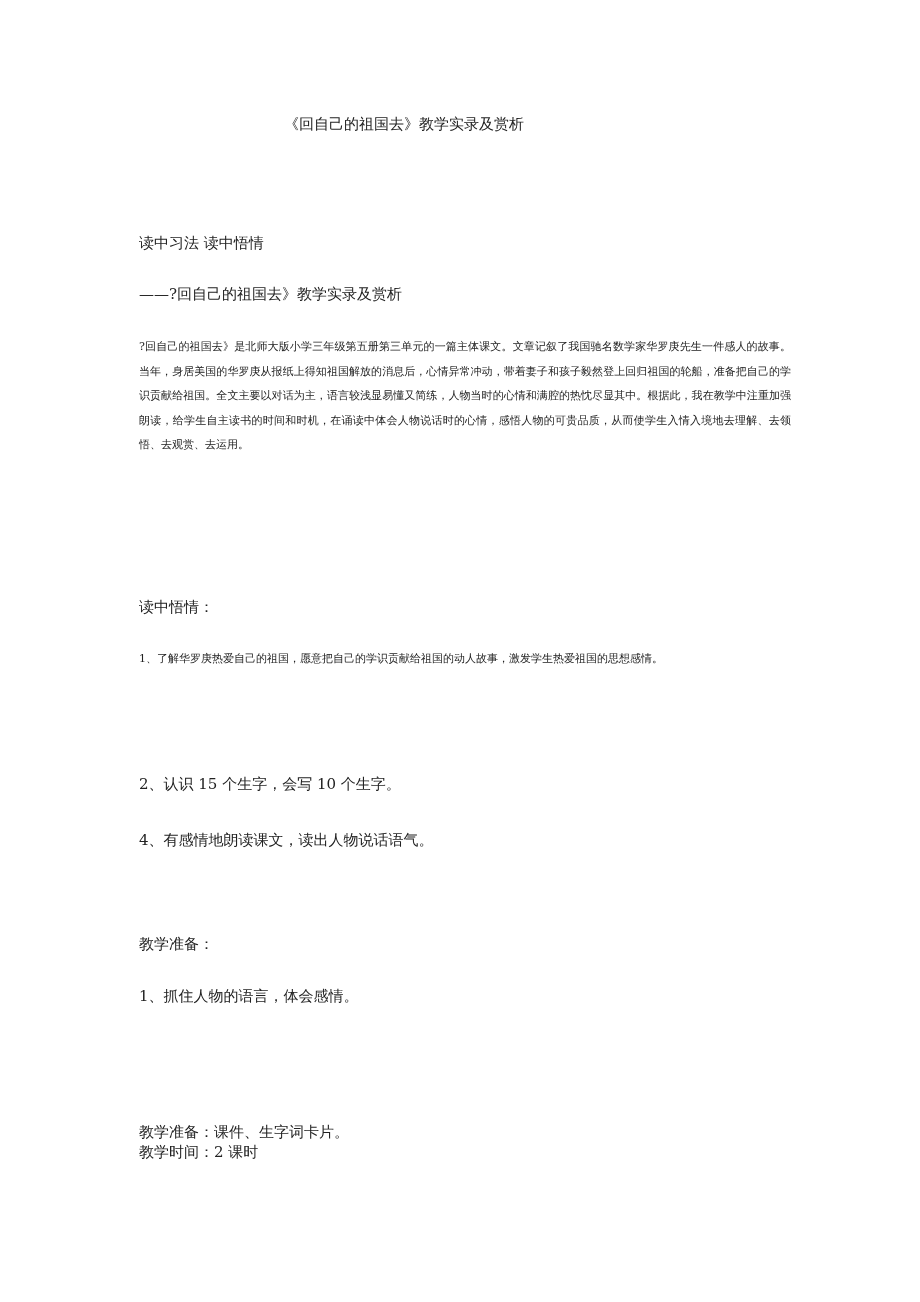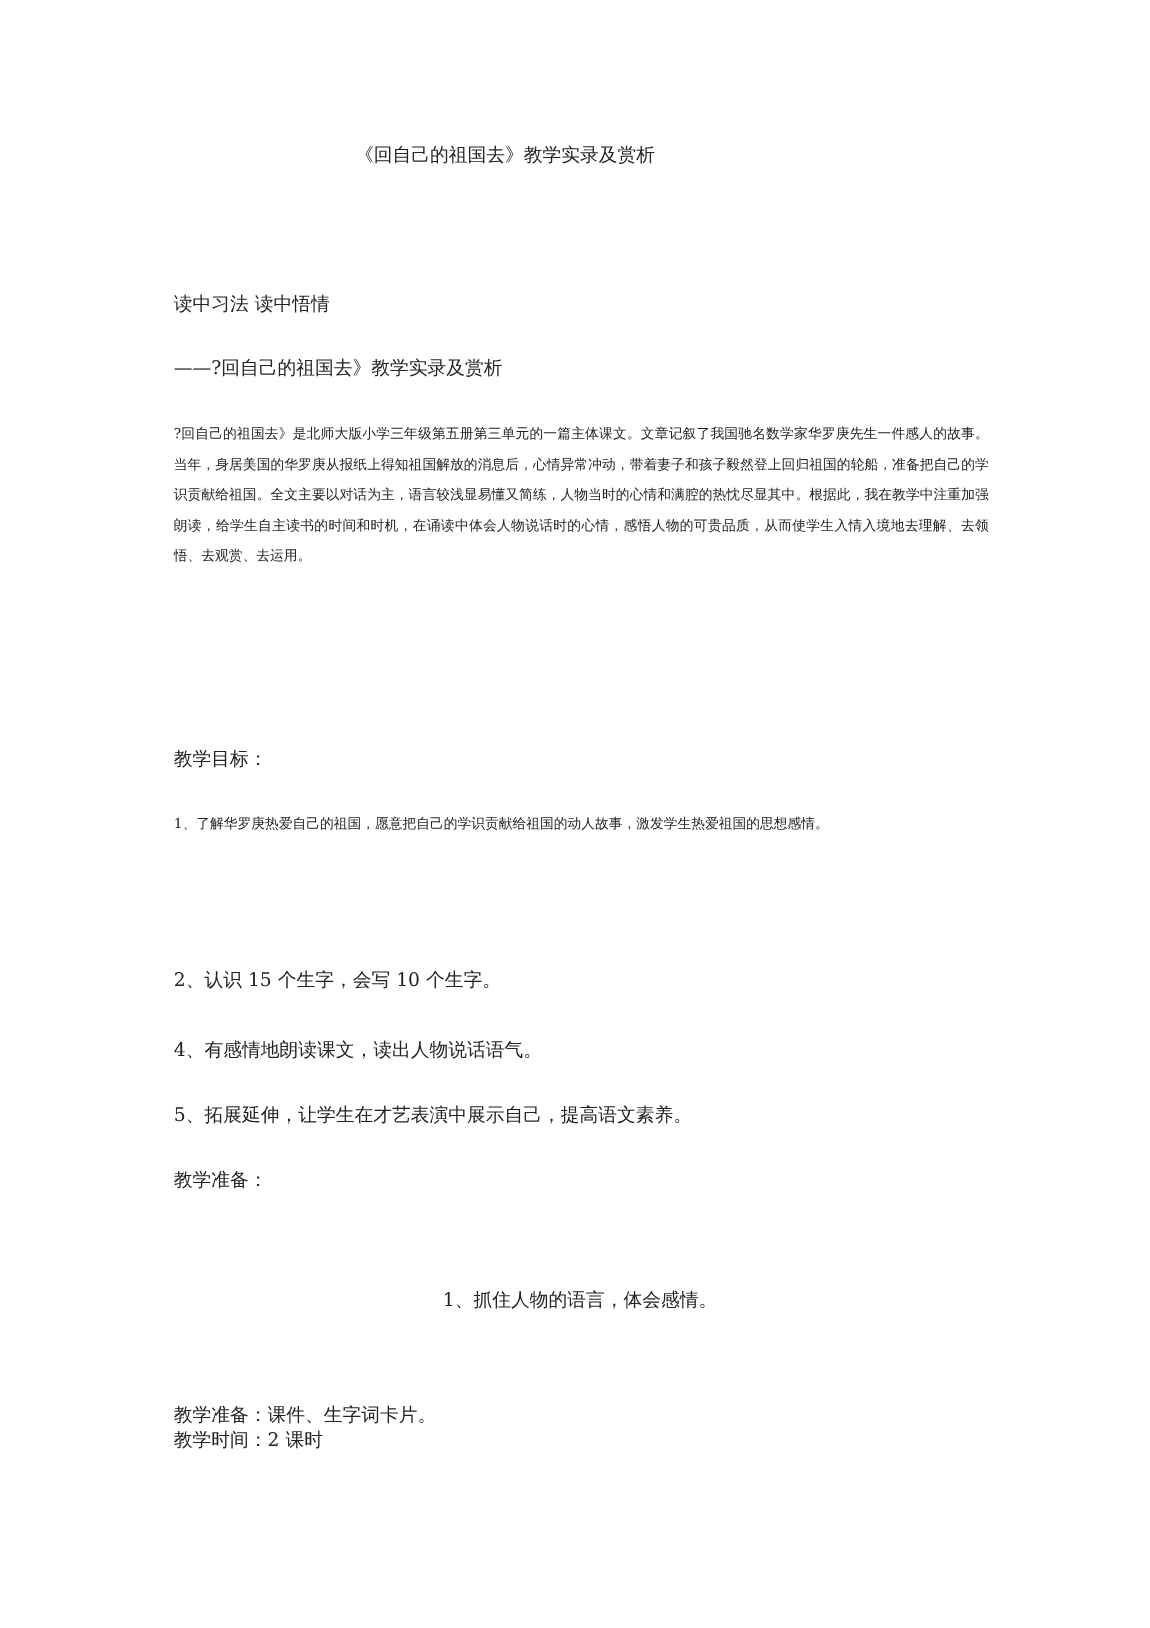--- a/index.html
+++ b/index.html
@@ -26,24 +26,23 @@
 <body>
 
 <div class="page">
   <div class="title">《回自己的祖国去》教学实录及赏析</div>
 
   <div class="line" style="top:284px;">——?回自己的祖国去》教学实录及赏析</div>
   <div class="line" style="top:233px;">读中习法  读中悟情</div>
 
   <div class="para" style="top:335px;">?回自己的祖国去》是北师大版小学三年级第五册第三单元的一篇主体课文。文章记叙了我国驰名数学家华罗庚先生一件感人的故事。当年，身居美国的华罗庚从报纸上得知祖国解放的消息后，心情异常冲动，带着妻子和孩子毅然登上回归祖国的轮船，准备把自己的学识贡献给祖国。全文主要以对话为主，语言较浅显易懂又简练，人物当时的心情和满腔的热忱尽显其中。根据此，我在教学中注重加强朗读，给学生自主读书的时间和时机，在诵读中体会人物说话时的心情，感悟人物的可贵品质，从而使学生入情入境地去理解、去领悟、去观赏、去运用。</div>
 
-  <div class="line" style="top:597px;">教学目标：</div>
+  <div class="line" style="top:597px;">读中悟情：</div>
   <div class="para" style="top:647px;">1、了解华罗庚热爱自己的祖国，愿意把自己的学识贡献给祖国的动人故事，激发学生热爱祖国的思想感情。</div>
   <div class="line" style="top:726px;margin-top:48px;">2、认识 15 个生字，会写 10 个生字。</div>
   <div class="line" style="top:830px;">4、有感情地朗读课文，读出人物说话语气。</div>
-  <div class="line" style="top:882px;">5、拓展延伸，让学生在才艺表演中展示自己，提高语文素养。</div>
 
   <div class="line" style="top:934px;">教学准备：</div>
-  <div class="line" style="top:1030px;text-align:center;">1、抓住人物的语言，体会感情。</div>
+  <div class="line" style="top:986px;">1、抓住人物的语言，体会感情。</div>
 
   <div class="line" style="top:1122px;">教学准备：课件、生字词卡片。</div>
   <div class="line" style="top:1142px;">教学时间：2 课时</div>
 </div>
 
 </body></html>

